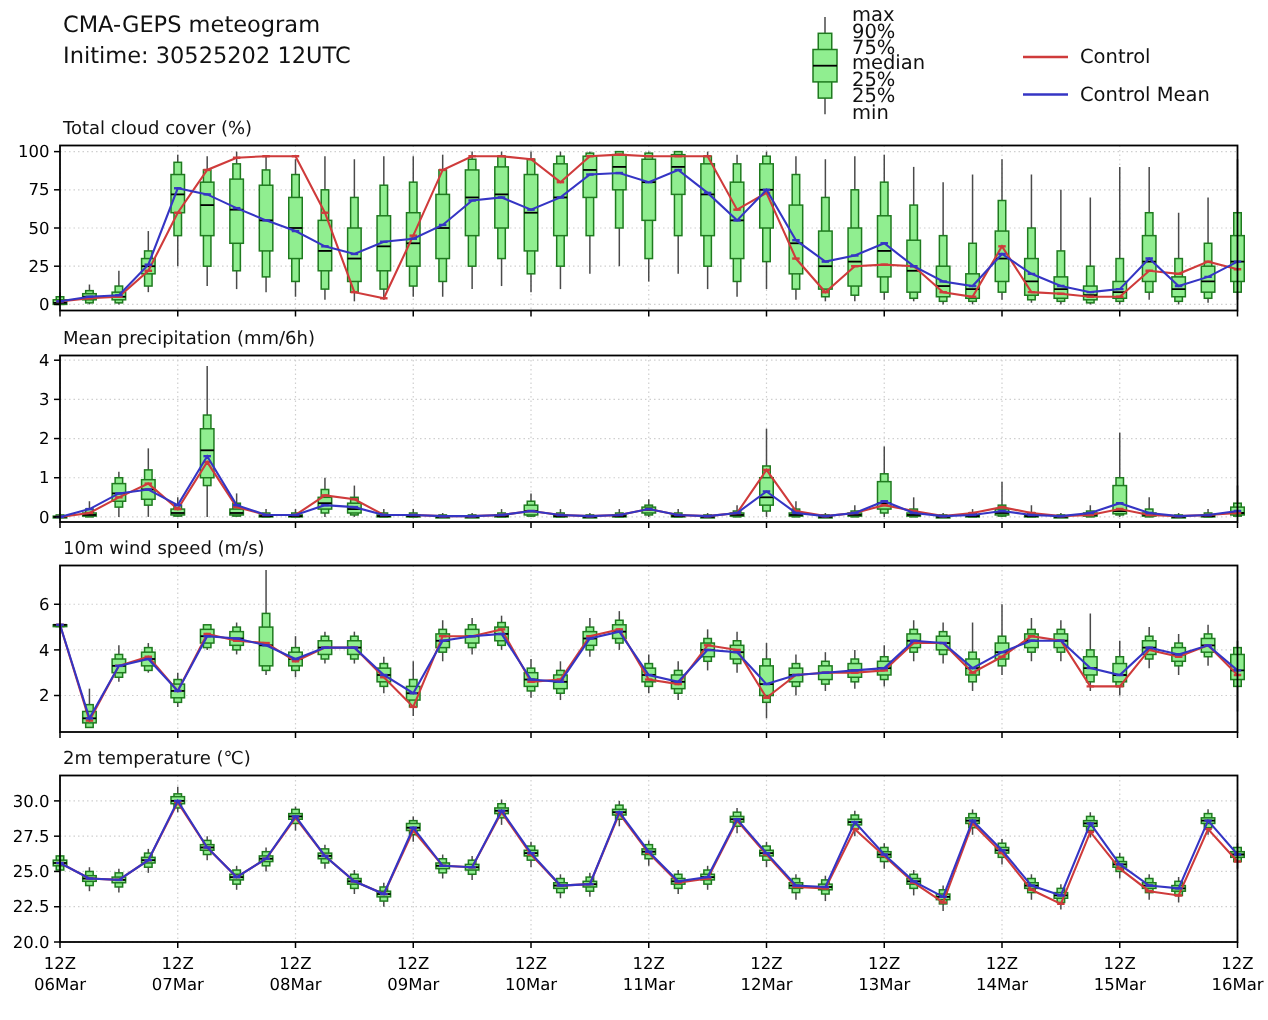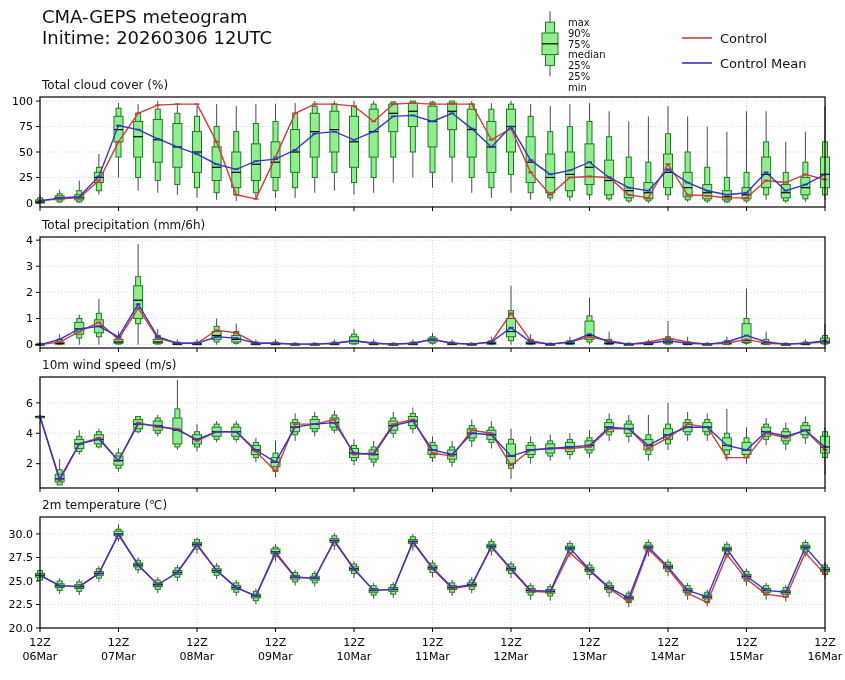--- a/index.html
+++ b/index.html
@@ -1,21 +1,21 @@
 <!DOCTYPE html>
 <html><head>
 <meta charset="utf-8">
 <style>
   html,body{margin:0;padding:0;background:#ffffff;}
   #page{position:relative;width:845px;height:680px;background:#ffffff;
         font-family:"DejaVu Sans","Liberation Sans",sans-serif;color:#111;overflow:hidden;}
   #chart-svg{position:absolute;left:0;top:0;}
-  .hdr{position:absolute;left:42px;top:6px;font-size:18px;line-height:21px;}
+  .hdr{position:absolute;left:42px;top:6px;font-size:15px;line-height:21px;}
   .ptitle{position:absolute;left:42px;font-size:12px;}
-  .boxlbls{position:absolute;left:568px;top:6px;font-size:10px;line-height:10.8px;margin-top:12px;}
+  .boxlbls{position:absolute;left:568px;top:6px;font-size:13px;line-height:10.8px;}
   .leglbl{position:absolute;left:720px;font-size:13px;text-align:center;}
 </style>
 </head>
 <body>
 <div id="page">
 
 <svg id="chart-svg" width="845" height="680" viewBox="0 0 845 680">
       <line x1="40" y1="97" x2="40" y2="207" stroke="#cfcfcf" stroke-width="0.8" stroke-dasharray="1,2"></line>
       <line x1="118.5" y1="97" x2="118.5" y2="207" stroke="#cfcfcf" stroke-width="0.8" stroke-dasharray="1,2"></line>
       <line x1="197" y1="97" x2="197" y2="207" stroke="#cfcfcf" stroke-width="0.8" stroke-dasharray="1,2"></line>
@@ -1179,25 +1179,25 @@
       <line x1="550" y1="11.4" x2="550" y2="76.2" stroke="#4a4a4a" stroke-width="1"></line>
       <rect x="545.5" y="22.2" width="9" height="43.2" fill="#90ee90" stroke="#1f7a1f" stroke-width="1"></rect>
       <rect x="542" y="33" width="16" height="21.6" fill="#90ee90" stroke="#1f7a1f" stroke-width="1"></rect>
       <line x1="542" y1="43.8" x2="558" y2="43.8" stroke="#000000" stroke-width="1.2"></line>
       <line x1="682" y1="38" x2="712" y2="38" stroke="#cf3b3b" stroke-width="1.6"></line>
       <line x1="682" y1="63" x2="712" y2="63" stroke="#3535c4" stroke-width="1.6"></line>
     </svg>
 
 <div class="hdr">
   <div>CMA-GEPS meteogram</div>
-  <div>Initime: 20260306 12UTC</div>
+  <div>Initime: 30525202 12UTC</div>
 </div>
 
 <div class="ptitle" style="top:78px">Total cloud cover (%)</div>
-<div class="ptitle" style="top:218px">Total precipitation (mm/6h)</div>
+<div class="ptitle" style="top:218px">Mean precipitation (mm/6h)</div>
 <div class="ptitle" style="top:358px">10m wind speed (m/s)</div>
 <div class="ptitle" style="top:498px">2m temperature (℃)</div>
 
 <div class="boxlbls">
   <div>max</div>
   <div>90%</div>
   <div>75%</div>
   <div>median</div>
   <div>25%</div>
   <div>25%</div>

